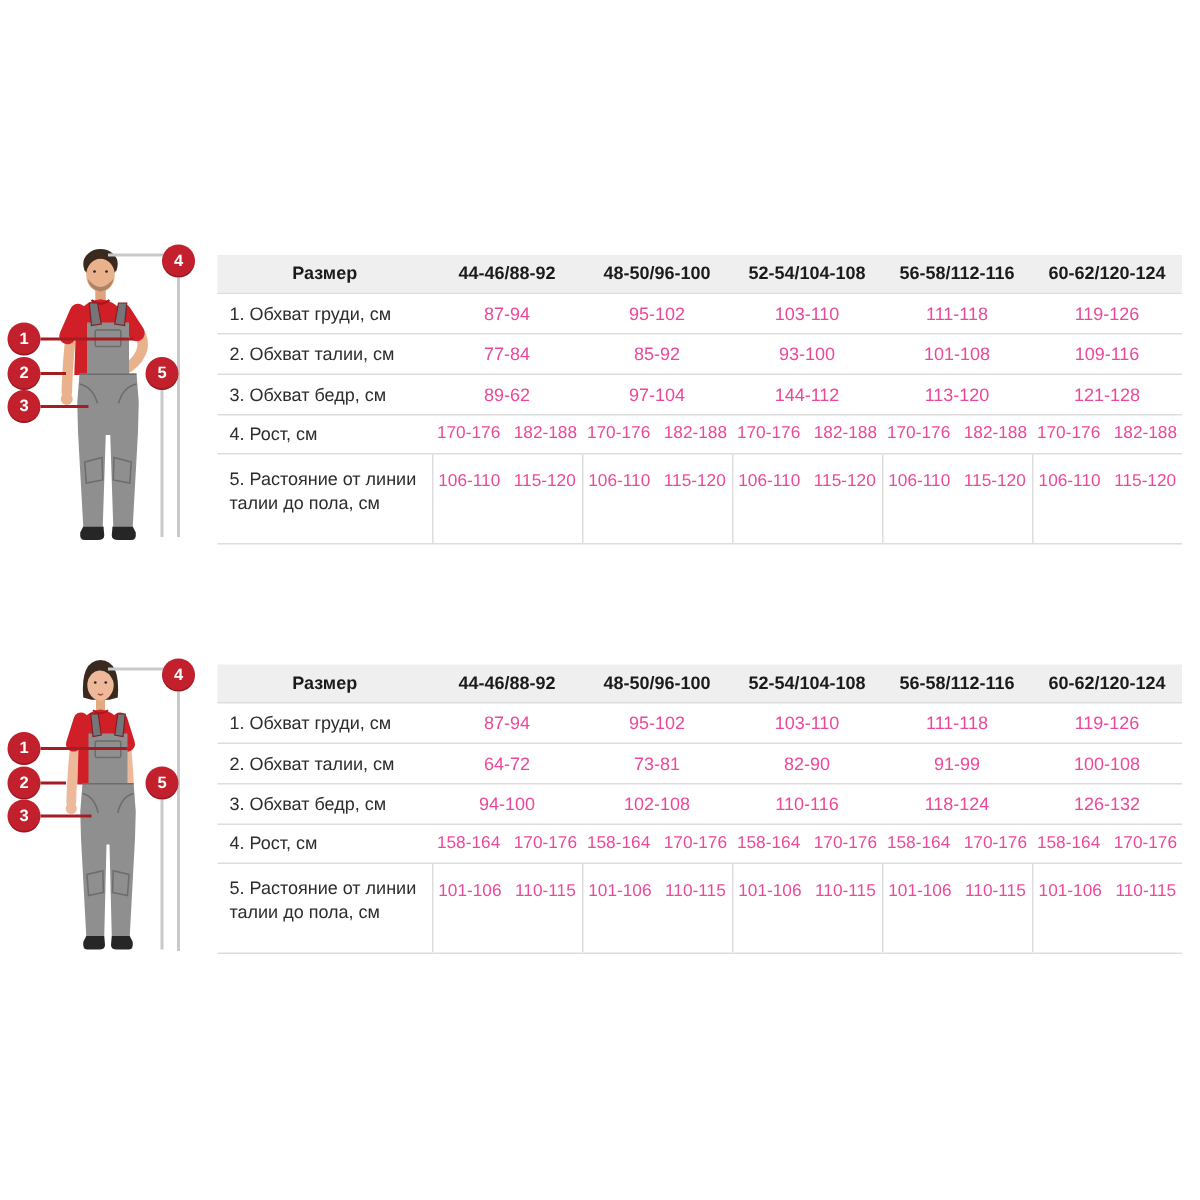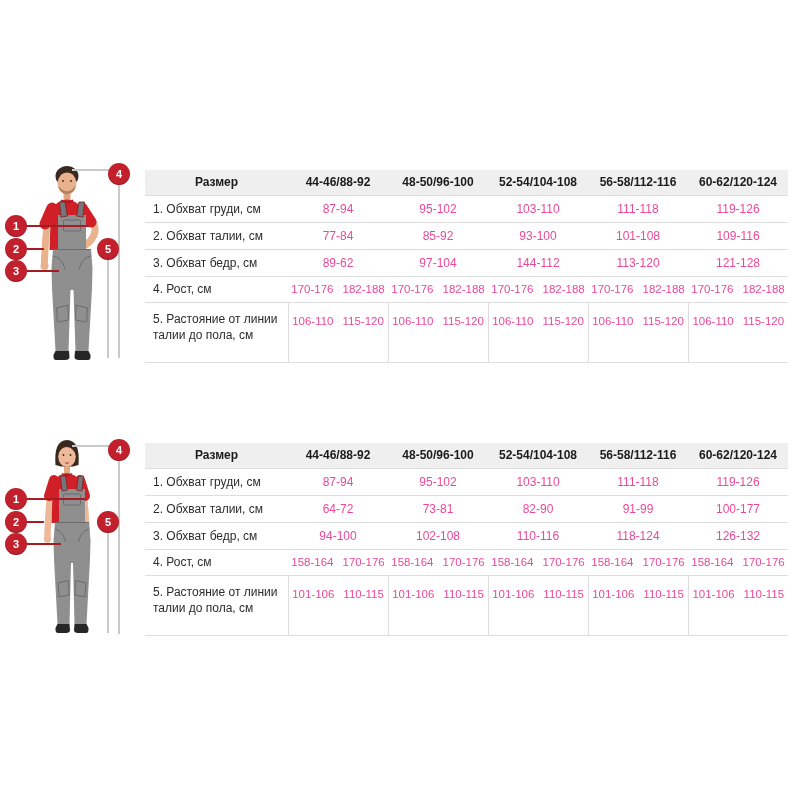--- a/index.html
+++ b/index.html
@@ -302,21 +302,21 @@
           <td>103-110</td>
           <td>111-118</td>
           <td>119-126</td>
         </tr>
         <tr>
           <td class="label">2. Обхват талии, см</td>
           <td>64-72</td>
           <td>73-81</td>
           <td>82-90</td>
           <td>91-99</td>
-          <td>100-177</td>
+          <td>100-108</td>
         </tr>
         <tr>
           <td class="label">3. Обхват бедр, см</td>
           <td>94-100</td>
           <td>102-108</td>
           <td>110-116</td>
           <td>118-124</td>
           <td>126-132</td>
         </tr>
         <tr class="r4">

